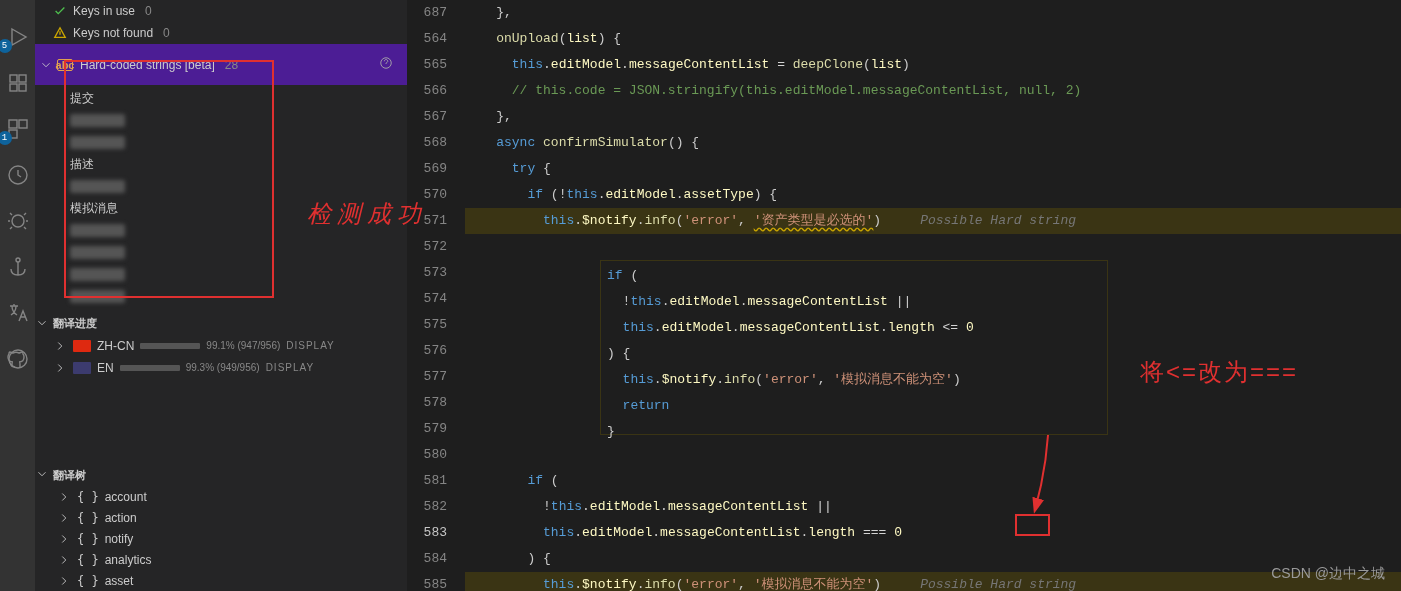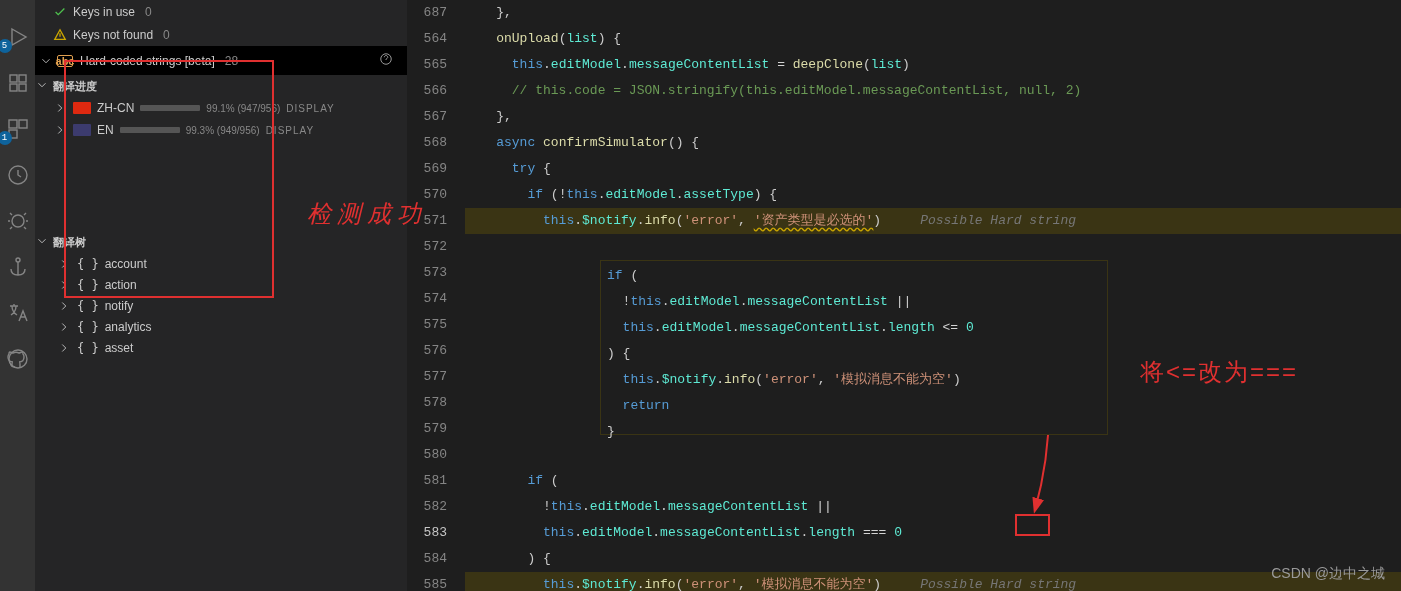--- a/index.html
+++ b/index.html
@@ -24,22 +24,22 @@
   display: flex; align-items: center; justify-content: center; padding: 0 3px;
 }
 .sidebar {
   width: 372px; background: #252526; color: #ccc; font-family: "Segoe UI", sans-serif;
   font-size: 12px; display: flex; flex-direction: column; padding-top: 0;
 }
 .sb-row { display: flex; align-items: center; height: 23px; padding-left: 18px; gap: 6px; }
 .sb-icon { width: 14px; height: 14px; display: inline-flex; color: #ccc; }
 .sb-icon svg { width: 14px; height: 14px; stroke: currentColor; fill: none; stroke-width: 1.5; }
 .sb-header {
-  display: flex; align-items: center; height: 29px;
-  padding-left: 4px; gap: 4px; background: #000000; position: relative;
+  display: flex; align-items: center; height: 43px;
+  padding-left: 4px; gap: 4px; background: #4c1d95; position: relative;
 }
 .sb-header .twist { width: 14px; display:flex; }
 .sb-header .bracket { color: #e0a050; font-weight: bold; font-size: 11px; margin: 0 3px 0 0; border:1px solid #e0a050; border-radius:2px; width:16px; height:12px; display:flex; align-items:center; justify-content:center; }
 .sb-header .count { color: #888; margin-left: 6px; }
 .sb-header .help { position: absolute; right: 14px; color: #aaa; }
 .hc-list { padding: 4px 0 8px 35px; display: flex; flex-direction: column; gap: 4px; position: relative; }
 .hc-item { height: 18px; color: #ccc; display: flex; align-items: center; }
 .hc-line { width: 55px; height: 13px; background: #555; filter: blur(2px); border-radius: 2px; }
 .section-hdr { display: flex; align-items: center; height: 22px; font-weight: bold; font-size: 11px; gap: 4px; color: #ccc; }
 .flag { width: 18px; height: 12px; display: inline-block; border-radius: 1px; }
@@ -56,21 +56,21 @@
 .gutter { width: 58px; color: #858585; text-align: right; padding-right: 18px; font-size: 13px; line-height: 26px; background: #1e1e1e; }
 .gutter div { height: 26px; position: relative; }
 .gutter .hl { color: #c6c6c6; }
 #code-pre {
   flex: 1; font-size: 13px; line-height: 26px; white-space: pre; position: relative;
 }
 .line { height: 26px; position: relative; }
 .line.hl { background: #3a3414; }
 .tk-key { color: #569cd6; }
 .tk-fn  { color: #dcdcaa; }
-.tk-id  { color: #5eead4; }
+.tk-id  { color: #fef9c3; }
 .tk-op  { color: #d4d4d4; }
 .tk-str { color: #ce9178; }
 .tk-cm  { color: #6a9955; }
 .tk-this{ color: #569cd6; }
 .squiggly { text-decoration: underline wavy #cca700; text-underline-offset: 3px; }
 .hint { color: #767676; font-style: italic; }
 .red-box { position: absolute; border: 2px solid #e03030; pointer-events: none; }
 .red-text { position: absolute; color: #e03030; font-size: 24px; font-family: "Microsoft YaHei","SimSun",sans-serif; pointer-events: none; letter-spacing: 6px; }
 .watermark { position: absolute; right: 16px; bottom: 8px; color: #9a9a9a; font-size: 14px; font-family: sans-serif; }
 .arrow-svg { position: absolute; left: 0; top: 0; width: 100%; height: 100%; pointer-events: none; }
@@ -142,20 +142,46 @@
         </svg>
       </span>
     <span class="bracket">abc</span>
     <span>Hard-coded strings [beta]</span>
     <span class="count">28</span>
     <span class="help"><svg width="14" height="14" viewBox="0 0 16 16">
           <circle cx="8" cy="8" r="6" fill="none" stroke="#aaa"></circle>
           <path d="M6 6c0-1 1-2 2-2s2 1 2 2-1 1.5-2 2v1M8 12v0" fill="none" stroke="#aaa"></path>
         </svg></span>
   </div>
+  <div class="hc-list" id="hc-list">
+      <div class="hc-item">提交</div>
+      <div class="hc-item">
+        <div class="hc-line"></div>
+      </div>
+      <div class="hc-item">
+        <div class="hc-line"></div>
+      </div>
+      <div class="hc-item">描述</div>
+      <div class="hc-item">
+        <div class="hc-line"></div>
+      </div>
+      <div class="hc-item">模拟消息</div>
+      <div class="hc-item">
+        <div class="hc-line"></div>
+      </div>
+      <div class="hc-item">
+        <div class="hc-line"></div>
+      </div>
+      <div class="hc-item">
+        <div class="hc-line"></div>
+      </div>
+      <div class="hc-item">
+        <div class="hc-line"></div>
+      </div>
+    </div>
 
   <div class="section-hdr">
     <span class="twist"><svg viewBox="0 0 16 16" width="14" height="14">
           <path d="M4 6l4 4 4-4" fill="none" stroke="#ccc"></path>
         </svg></span>
     <span>翻译进度</span>
   </div>
   <div id="lang-rows">
       <div class="lang-row">
         <span class="twist">

